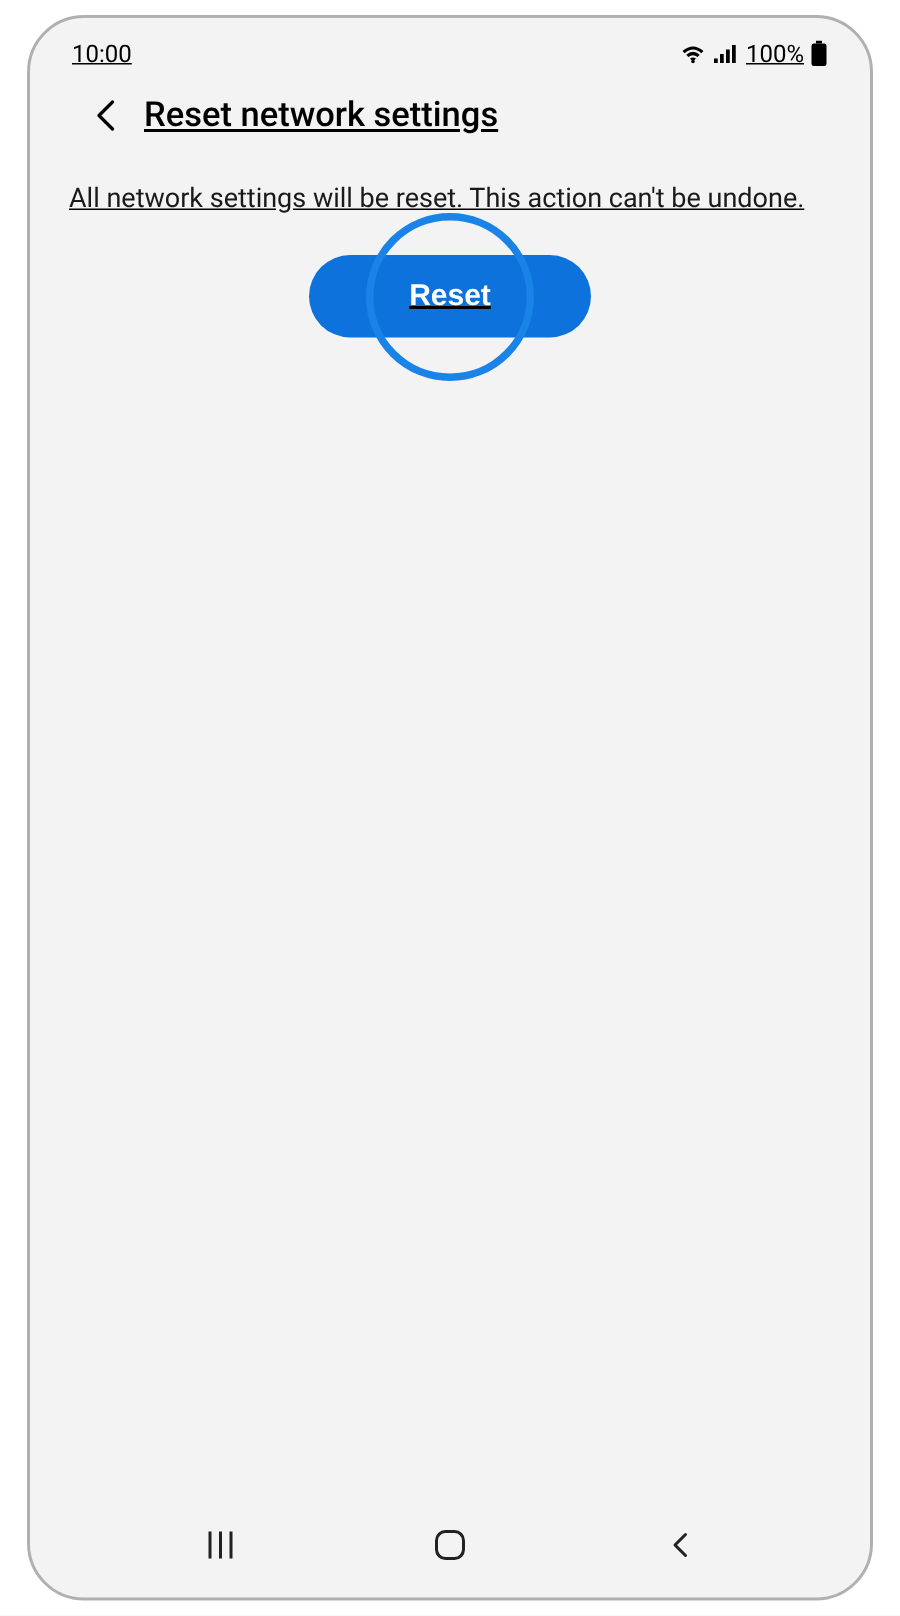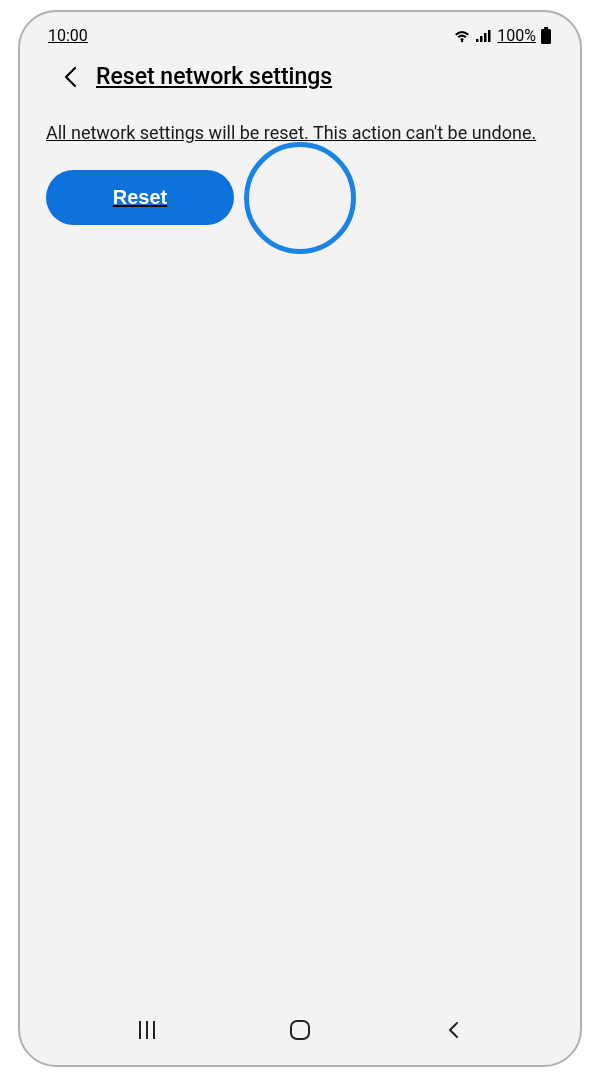--- a/index.html
+++ b/index.html
@@ -84,21 +84,21 @@
     
     .description {
       font-size: 18px;
       color: #1a1a1a;
       line-height: 1.5;
       margin-bottom: 24px;
     }
     
     .button-container {
       display: flex;
-      justify-content: flex-start;
+      justify-content: center;
       position: relative;
     }
     
     .highlight-circle {
       position: absolute;
       width: 112px;
       height: 112px;
       border: 5px solid #1a83e8;
       border-radius: 50%;
       top: 50%;

